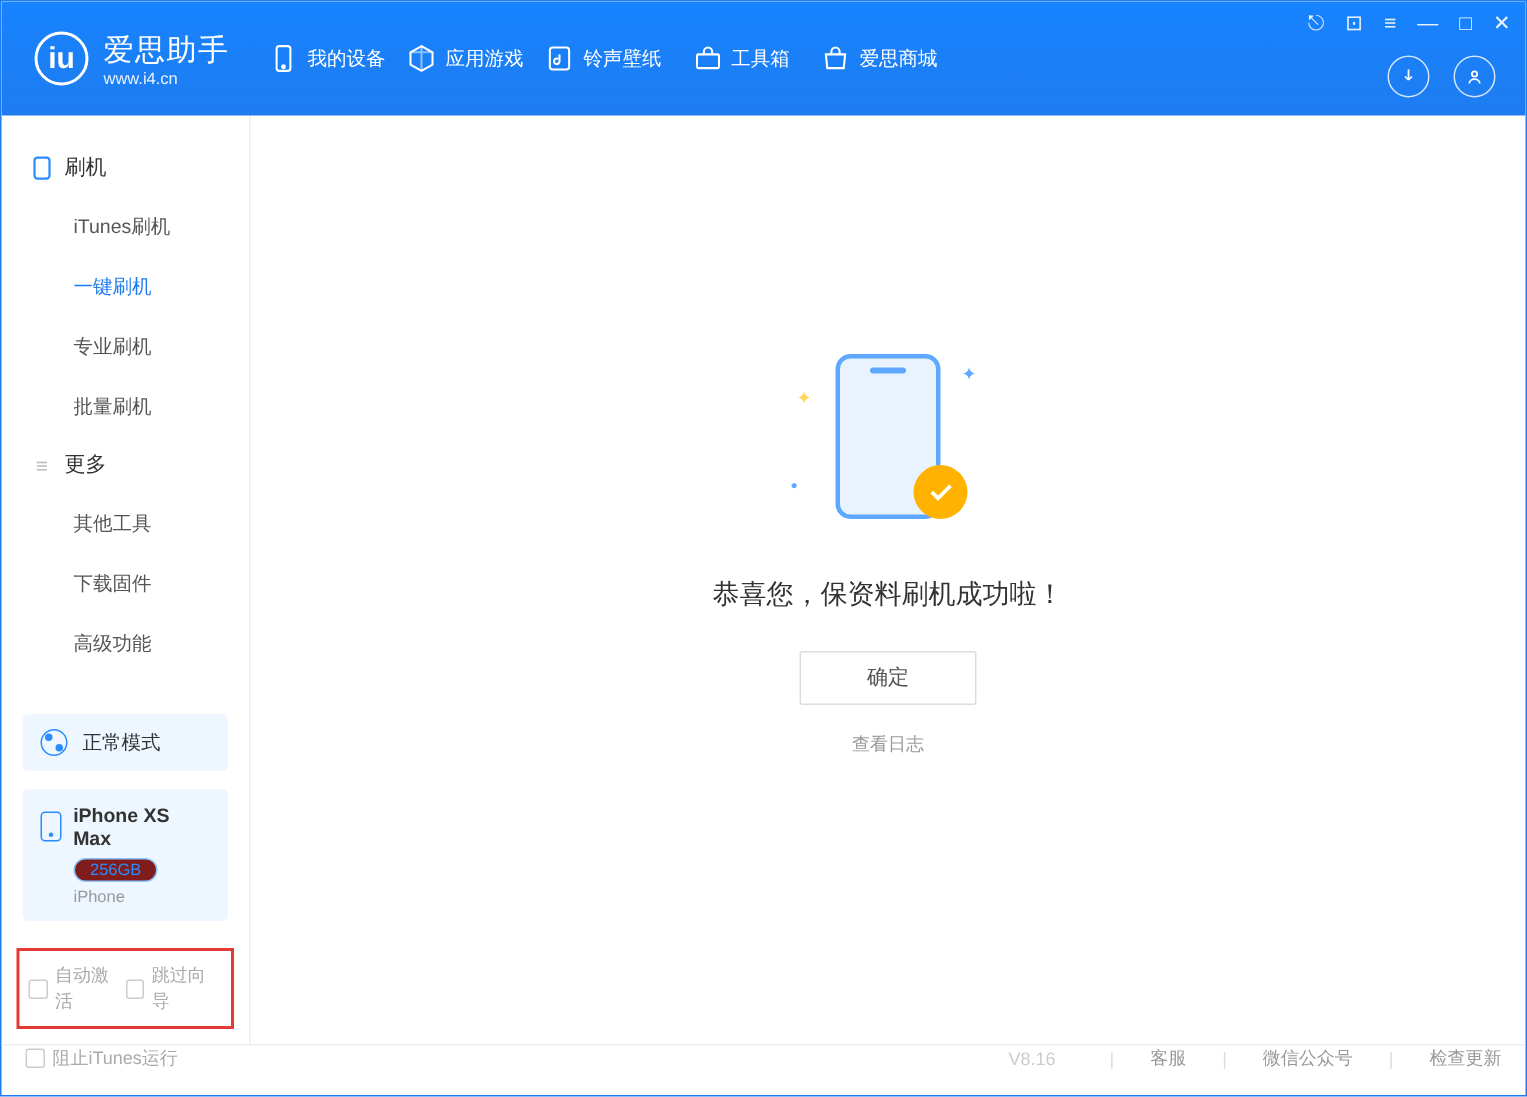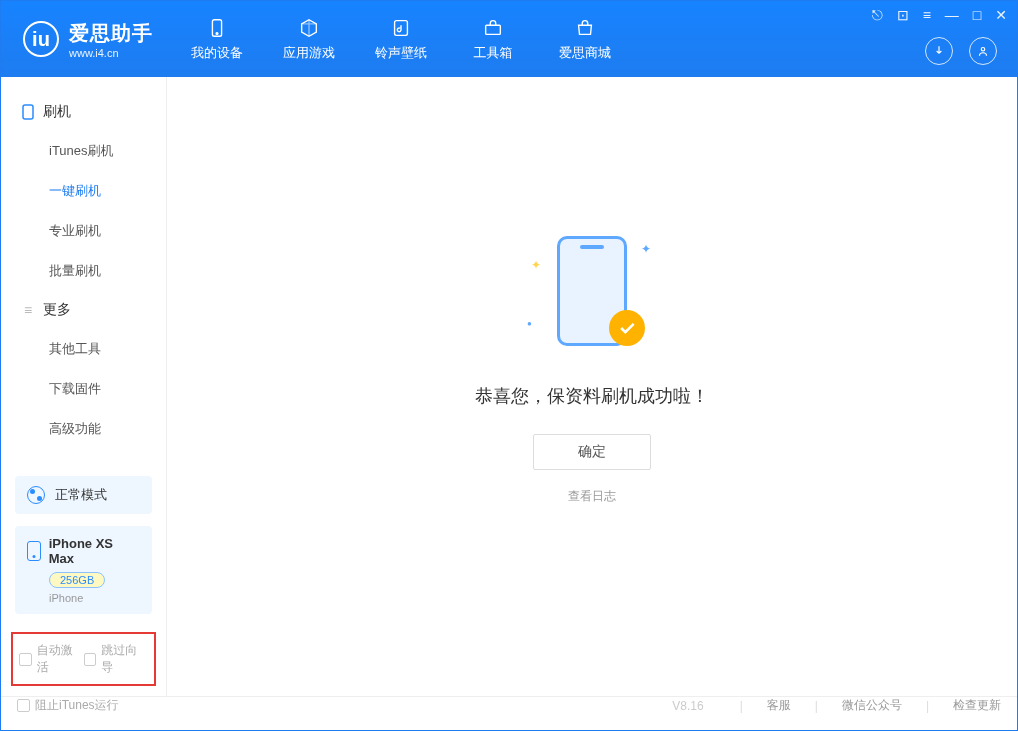--- a/index.html
+++ b/index.html
@@ -2,24 +2,24 @@
 <html><head>
 <meta charset="utf-8">
 <style>
 * { margin: 0; padding: 0; box-sizing: border-box; font-family: "Microsoft YaHei", Arial, sans-serif; }
 body { background: #fff; width: 1018px; height: 731px; overflow: hidden; border: 1px solid #1e7cf0; }
 
 
 .header { background: linear-gradient(to bottom, #1783ff, #1e7cf0); height: 76px; display: flex; align-items: stretch; color: #fff; position: relative; }
 .logo-area { display: flex; align-items: center; padding: 0 18px 0 22px; gap: 10px; }
 .logo-icon { width: 36px; height: 36px; border: 2px solid #fff; border-radius: 50%; display: flex; align-items: center; justify-content: center; font-weight: bold; font-size: 20px; }
-.logo-text .title { font-size: 20px; font-weight: 700; letter-spacing: 1px; }
+.logo-text .title { font-size: 20px; font-weight: 400; letter-spacing: 1px; }
 .logo-text .url { font-size: 11px; opacity: .9; }
 .nav { display: flex; align-items: stretch; }
-.nav-item { width: 92px; display: flex; flex-direction: column; align-items: center; justify-content: center; gap: 4px; cursor: pointer; font-size: 13px; }
+.nav-item { width: 92px; display: flex; flex-direction: row; align-items: center; justify-content: center; gap: 4px; cursor: pointer; font-size: 13px; }
 .nav-item.active { background: rgba(0,0,0,.12); }
 .nav-icon { width: 24px; height: 24px; display: flex; align-items: center; justify-content: center; }
 .win-controls { position: absolute; top: 6px; right: 10px; display: flex; gap: 14px; font-size: 14px; opacity: .9; }
 .win-controls span { cursor: pointer; }
 .header-right-icons { position: absolute; bottom: 12px; right: 20px; display: flex; gap: 16px; }
 .circ-icon { width: 28px; height: 28px; border: 1.5px solid rgba(255,255,255,.8); border-radius: 50%; display: flex; align-items: center; justify-content: center; cursor: pointer; }
 
 
 .body { display: flex; height: calc(731px - 76px - 34px - 2px); }
 .sidebar { width: 166px; border-right: 1px solid #eee; padding-top: 16px; display: flex; flex-direction: column; }
@@ -33,21 +33,21 @@
 .mode-box .mode-icon { width: 18px; height: 18px; border: 1.5px solid #2a8cff; border-radius: 50%; position: relative; }
 .mode-box .mode-icon::before, .mode-box .mode-icon::after { content: ""; position: absolute; background: #2a8cff; border-radius: 50%; }
 .mode-box .mode-icon::before { width: 5px; height: 5px; top: 2px; left: 2px; }
 .mode-box .mode-icon::after { width: 5px; height: 5px; bottom: 2px; right: 2px; }
 
 .device-box { margin: 4px 14px 12px; background: #eef6ff; border-radius: 4px; padding: 10px 12px; font-size: 13px; color: #333; }
 .device-box .dev-row { display: flex; align-items: center; gap: 8px; }
 .dev-phone-icon { width: 14px; height: 20px; border: 1.5px solid #2a8cff; border-radius: 3px; position: relative; }
 .dev-phone-icon::after { content: ""; position: absolute; bottom: 2px; left: 50%; transform: translateX(-50%); width: 3px; height: 3px; border-radius: 50%; background: #2a8cff; }
 .device-name { font-weight: 600; color: #333; }
-.storage-badge { display: inline-block; margin-top: 6px; margin-left: 22px; padding: 1px 10px; border: 1px solid #8cc3ff; border-radius: 10px; font-size: 11px; color: #2a8cff; background: #fef9c3; }
+.storage-badge { display: inline-block; margin-top: 6px; margin-left: 22px; padding: 1px 10px; border: 1px solid #8cc3ff; border-radius: 10px; font-size: 11px; color: #2a8cff; background: #7f1d1d; }
 .device-type { margin-top: 4px; margin-left: 22px; font-size: 11px; color: #999; }
 
 .red-box { border: 2px solid #e53935; margin: 6px 10px 10px; padding: 8px 6px; display: flex; align-items: center; }
 .chk { display: flex; align-items: center; gap: 5px; font-size: 12px; color: #aaa; cursor: pointer; }
 .chk-box { width: 13px; height: 13px; border: 1px solid #ccc; border-radius: 2px; background: #fff; }
 
 
 .main { flex: 1; position: relative; display: flex; flex-direction: column; align-items: center; justify-content: center; }
 .illustration { width: 130px; height: 130px; position: relative; margin-top: -40px; }
 .phone-ill { width: 70px; height: 110px; border: 3px solid #5ea8ff; border-radius: 10px; background: #e8f3ff; position: absolute; left: 30px; top: 8px; }

